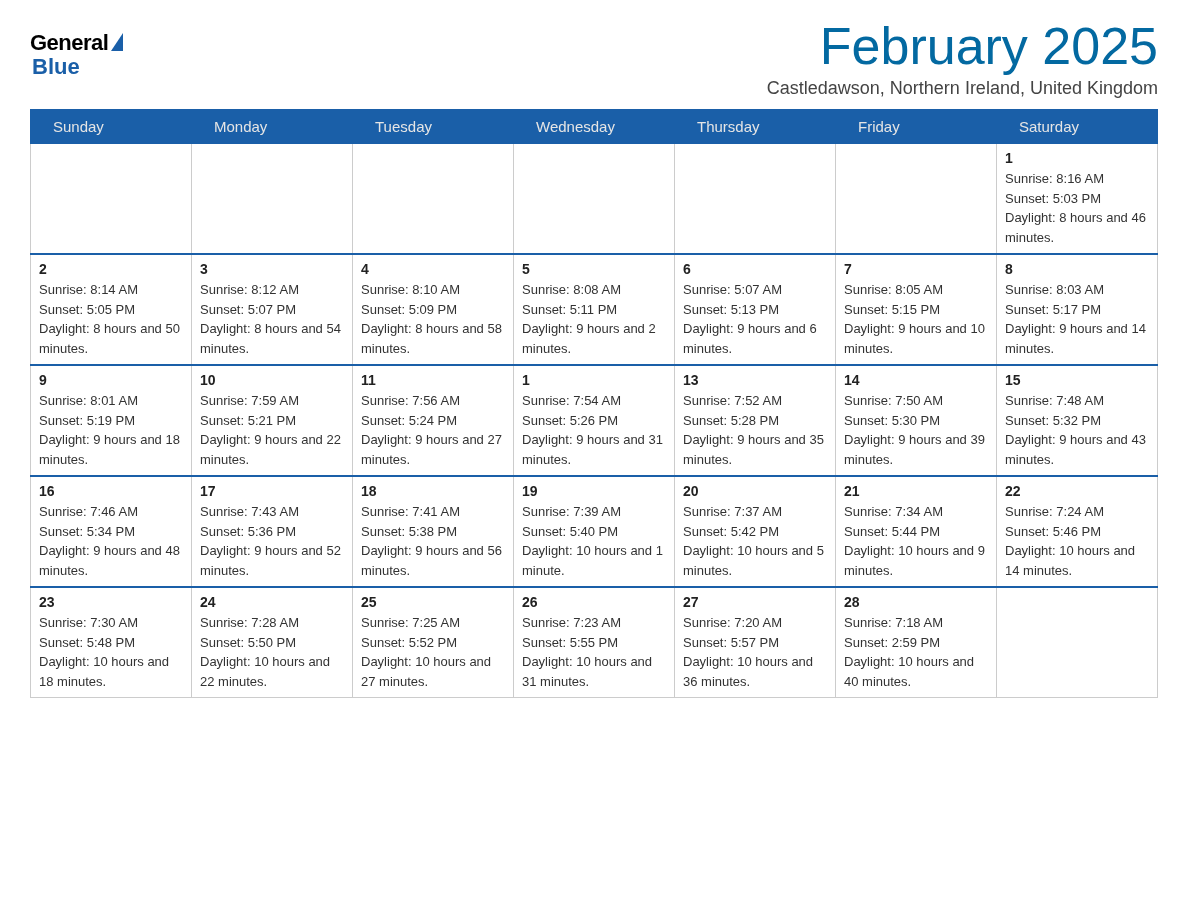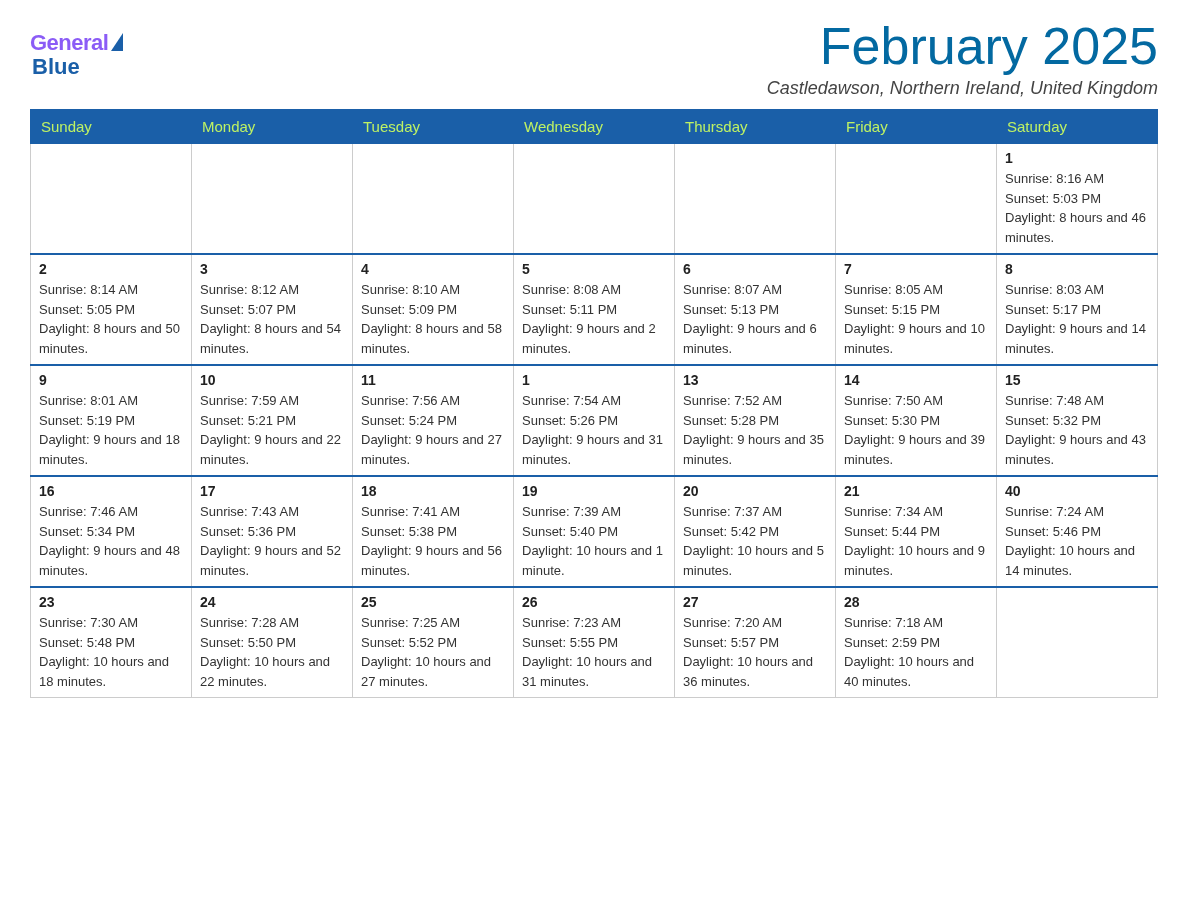--- a/index.html
+++ b/index.html
@@ -22,21 +22,21 @@
       align-items: flex-start;
       padding-top: 10px;
     }
     .logo-top {
       display: flex;
       align-items: center;
     }
     .logo-general {
       font-size: 22px;
       font-weight: bold;
-      color: #8b5cf6;
+      color: #000000;
       letter-spacing: -0.5px;
     }
     .logo-triangle {
       width: 0;
       height: 0;
       border-left: 12px solid transparent;
       border-right: 0px solid transparent;
       border-bottom: 18px solid #1a5fa8;
       margin-left: 3px;
       margin-bottom: 2px;
@@ -54,33 +54,32 @@
     .month-title {
       font-size: 52px;
       font-weight: 300;
       color: #0369a1;
       line-height: 1;
     }
     .location {
       font-size: 18px;
       color: #444;
       margin-top: 6px;
-      font-style: italic;
     }
     .calendar {
       width: 100%;
       border-collapse: collapse;
       margin-top: 10px;
     }
     .calendar th {
       background-color: #1a5fa8;
-      color: #bef264;
+      color: #e5e5e5;
       font-size: 15px;
       font-weight: normal;
-      padding: 8px 10px;
+      padding: 8px 22px;
       text-align: left;
       border: 1px solid #1a5fa8;
     }
     .calendar td {
       vertical-align: top;
       padding: 6px 8px;
       font-size: 11.5px;
       color: #333;
       border: 1px solid #ccc;
       width: 14.28%;
@@ -176,21 +175,21 @@
 Daylight: 8 hours and 58 minutes.</div>
         </td>
         <td>
           <span class="day-num">5</span>
           <div class="day-info">Sunrise: 8:08 AM
 Sunset: 5:11 PM
 Daylight: 9 hours and 2 minutes.</div>
         </td>
         <td>
           <span class="day-num">6</span>
-          <div class="day-info">Sunrise: 8:07 AM
+          <div class="day-info">Sunrise: 5:07 AM
 Sunset: 5:13 PM
 Daylight: 9 hours and 6 minutes.</div>
         </td>
         <td>
           <span class="day-num">7</span>
           <div class="day-info">Sunrise: 8:05 AM
 Sunset: 5:15 PM
 Daylight: 9 hours and 10 minutes.</div>
         </td>
         <td>
@@ -275,21 +274,21 @@
 Sunset: 5:42 PM
 Daylight: 10 hours and 5 minutes.</div>
         </td>
         <td>
           <span class="day-num">21</span>
           <div class="day-info">Sunrise: 7:34 AM
 Sunset: 5:44 PM
 Daylight: 10 hours and 9 minutes.</div>
         </td>
         <td>
-          <span class="day-num">40</span>
+          <span class="day-num">22</span>
           <div class="day-info">Sunrise: 7:24 AM
 Sunset: 5:46 PM
 Daylight: 10 hours and 14 minutes.</div>
         </td>
       </tr>
       <tr>
         <td>
           <span class="day-num">23</span>
           <div class="day-info">Sunrise: 7:30 AM
 Sunset: 5:48 PM

